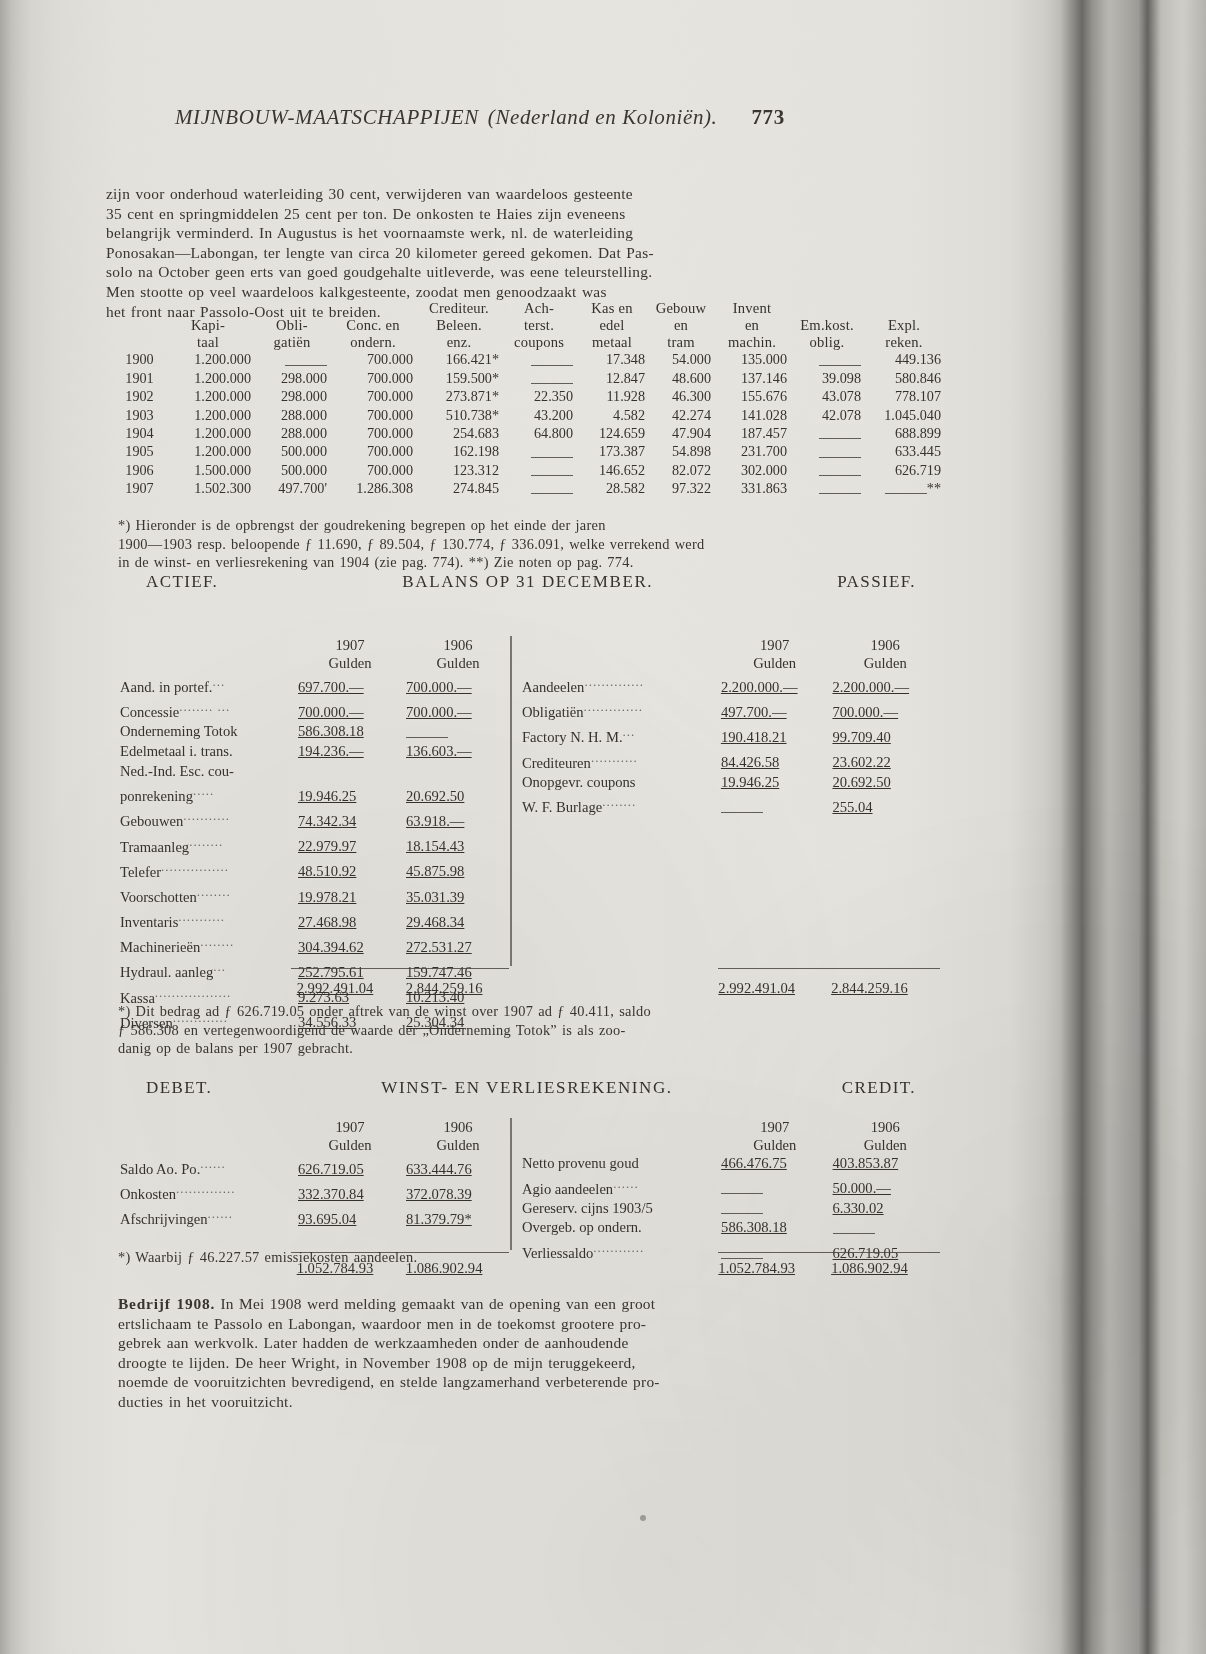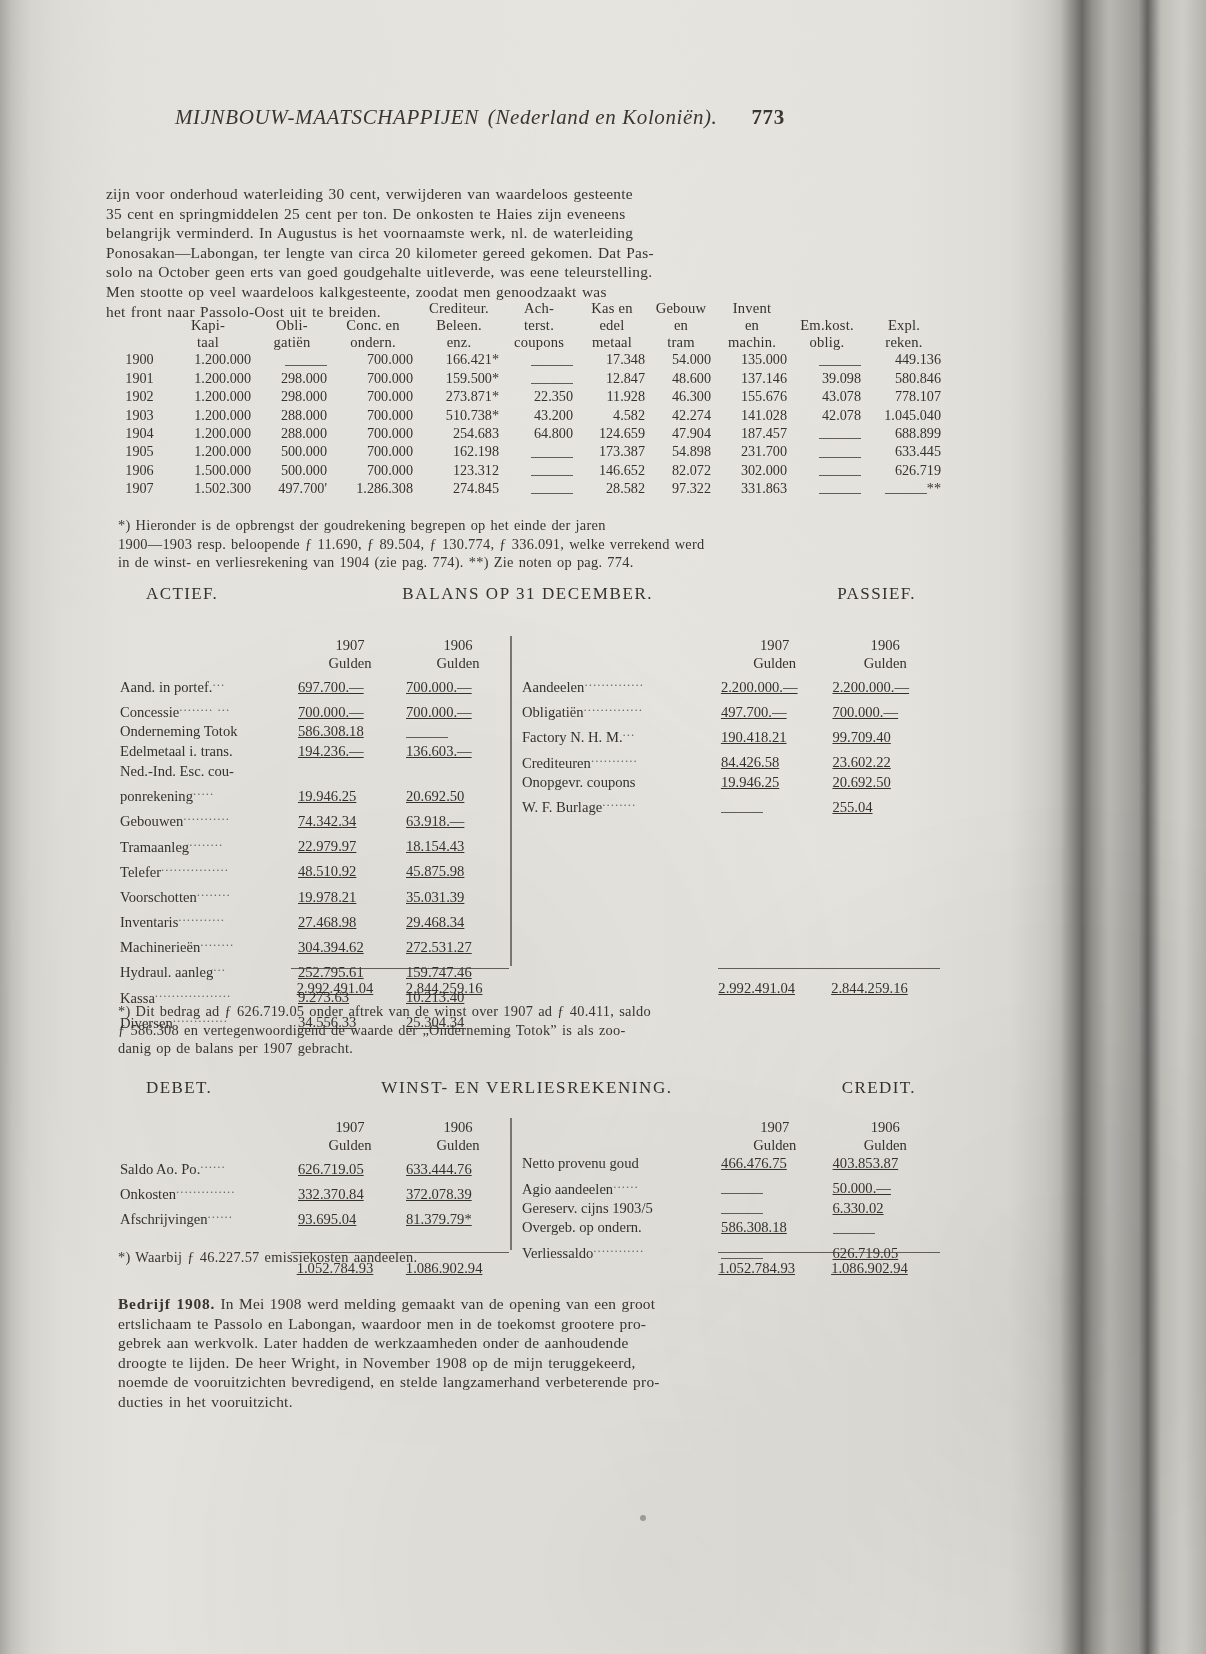--- a/index.html
+++ b/index.html
@@ -73,21 +73,21 @@
   #yeartable tr.data td{line-height:18.4px;}
   #yeartable td.yr{text-align:center;padding-right:4px;}
   .dash{display:inline-block;width:42px;border-bottom:1.6px solid #4a4742;
         height:8px;vertical-align:middle;opacity:.85;}
 
   
   .sechead{position:absolute;width:826px;left:118px;
     display:flex;justify-content:space-between;align-items:baseline;
     font-size:17px;letter-spacing:1.4px;color:#35322d;}
   .sechead .mid{font-size:17px;letter-spacing:1.6px;}
-  #balanshead{top:584px;gap:40px;}
+  #balanshead{top:572px;gap:40px;}
   #wvhead{top:1078px;}
   .sechead .left{padding-left:28px;}
   .sechead .right{padding-right:28px;}
 
   
   .acct{position:absolute;font-size:14.6px;color:#35322d;}
   .acct table{border-collapse:collapse;}
   .acct td{padding:0 2px;line-height:19.6px;white-space:nowrap;vertical-align:bottom;}
   .acct td.lbl{text-align:left;}
   .acct td.num{text-align:left;text-decoration:underline;}

